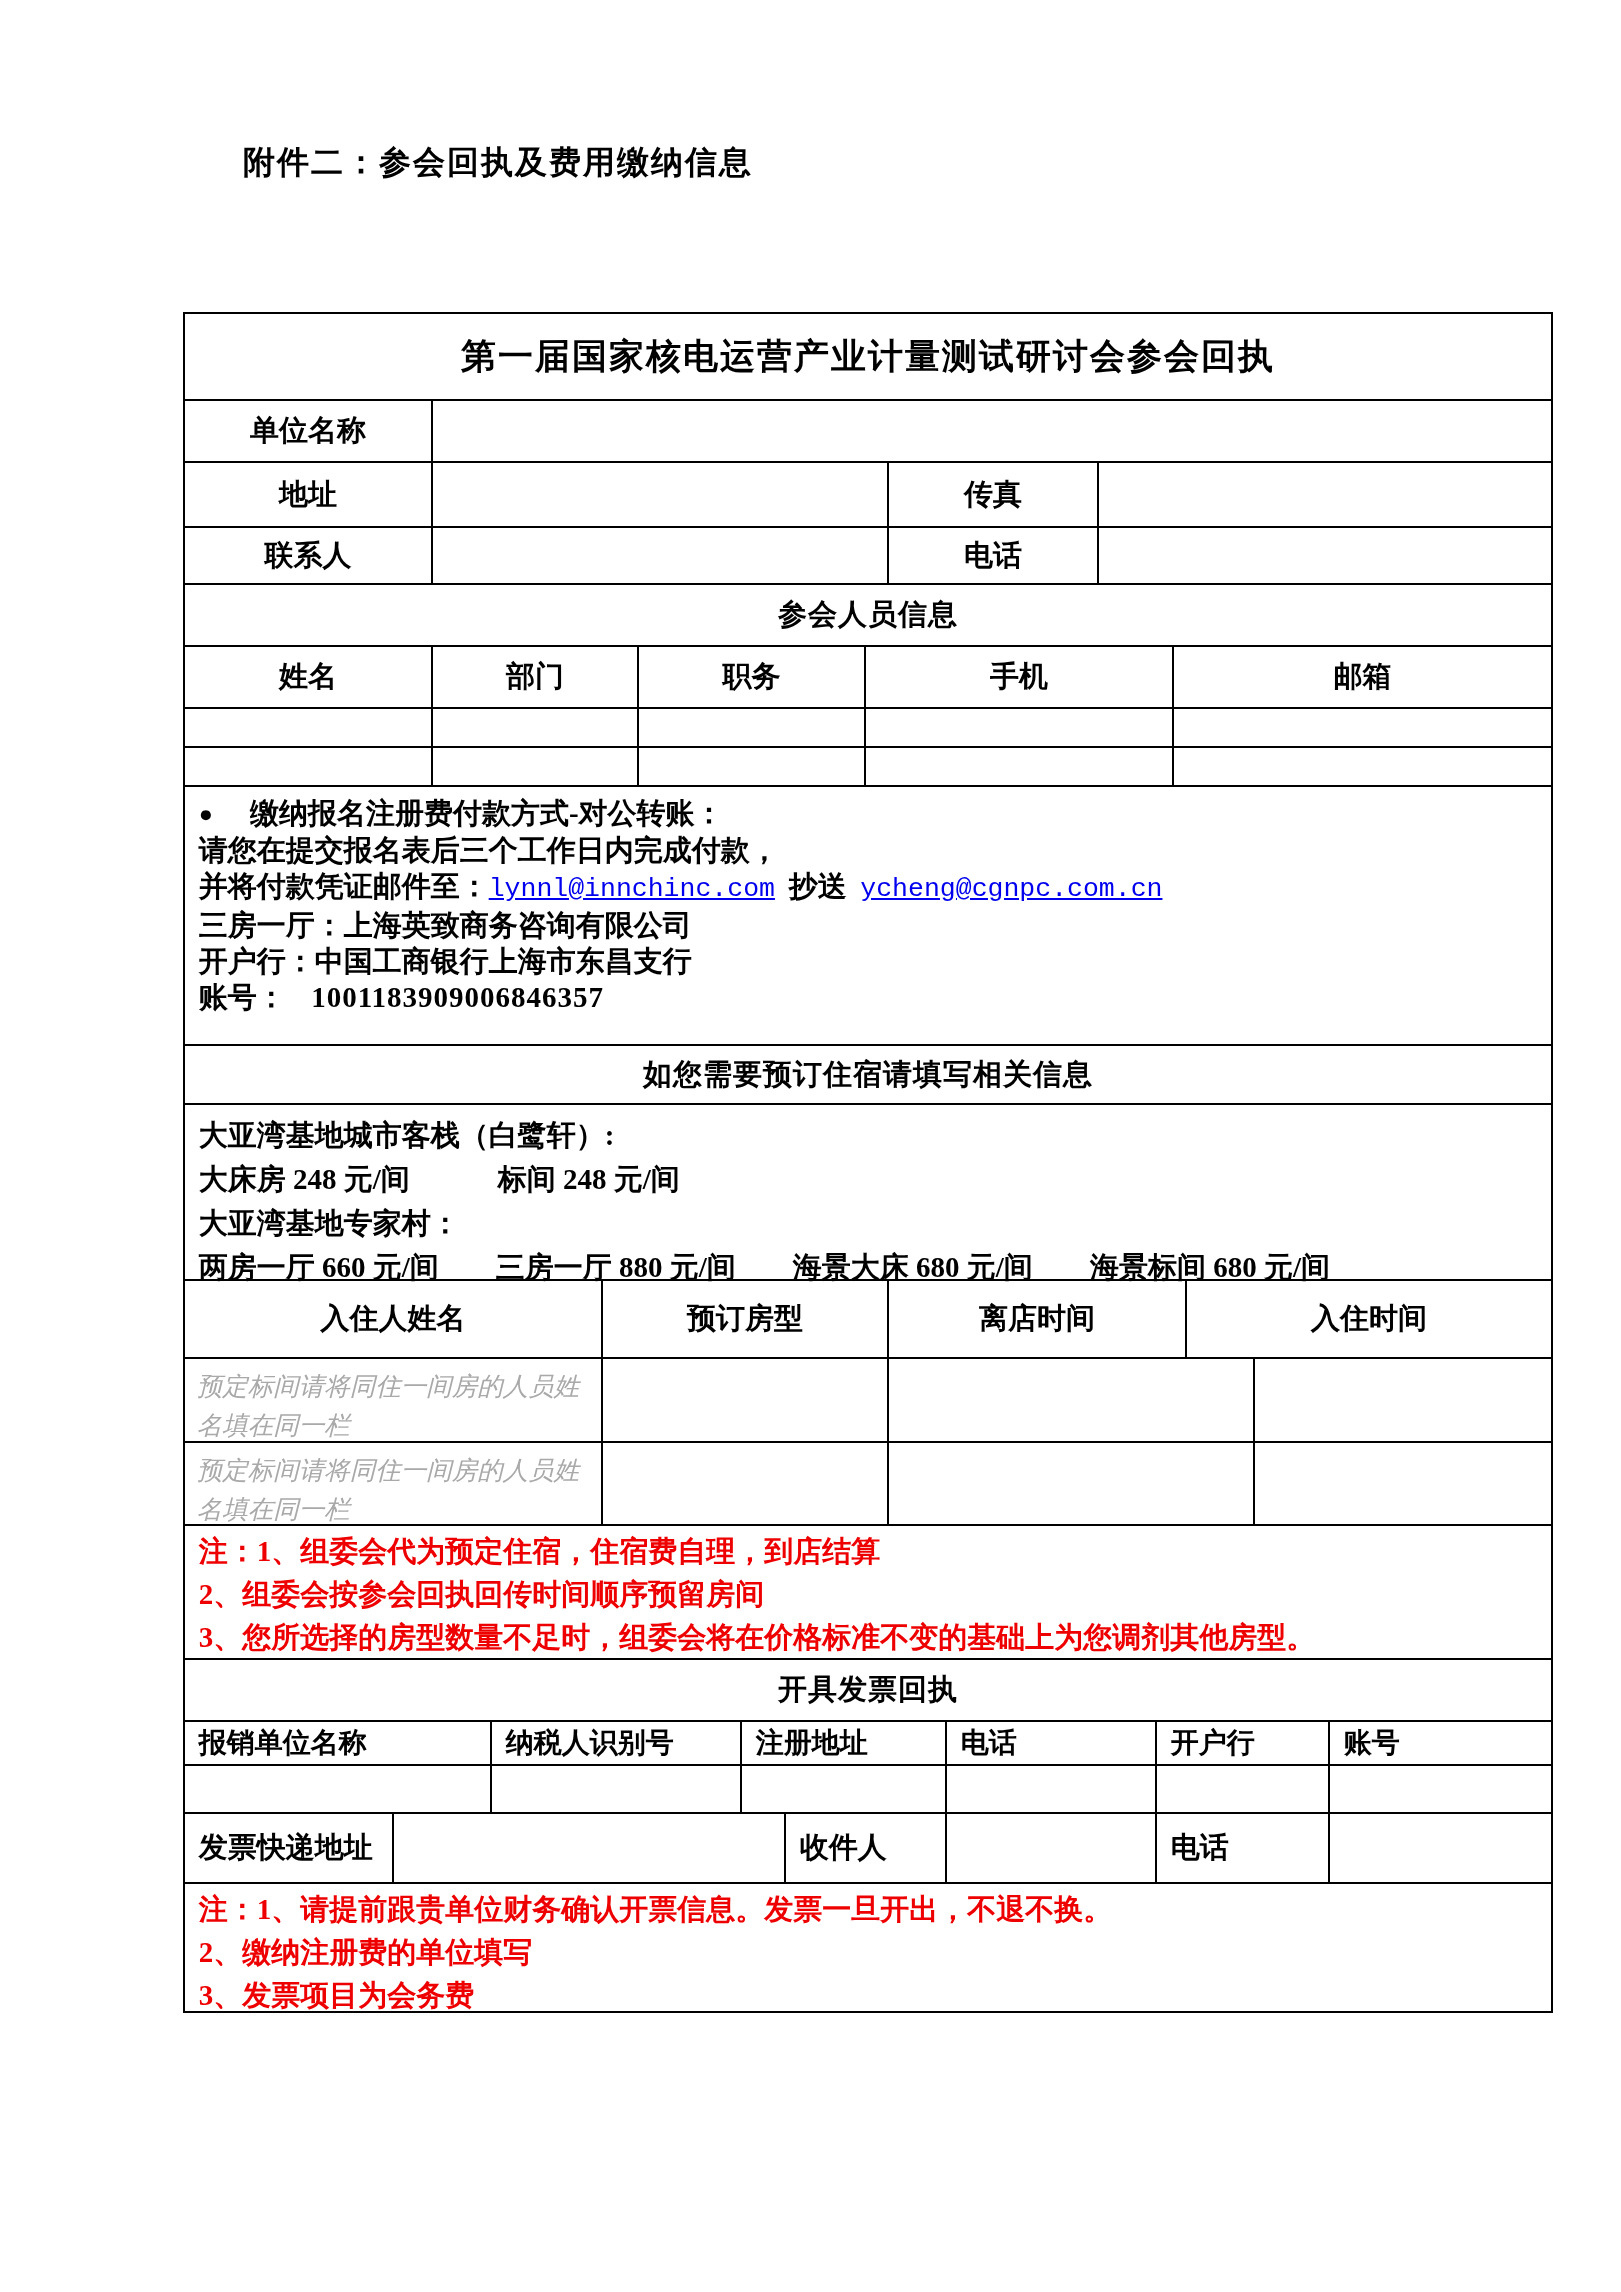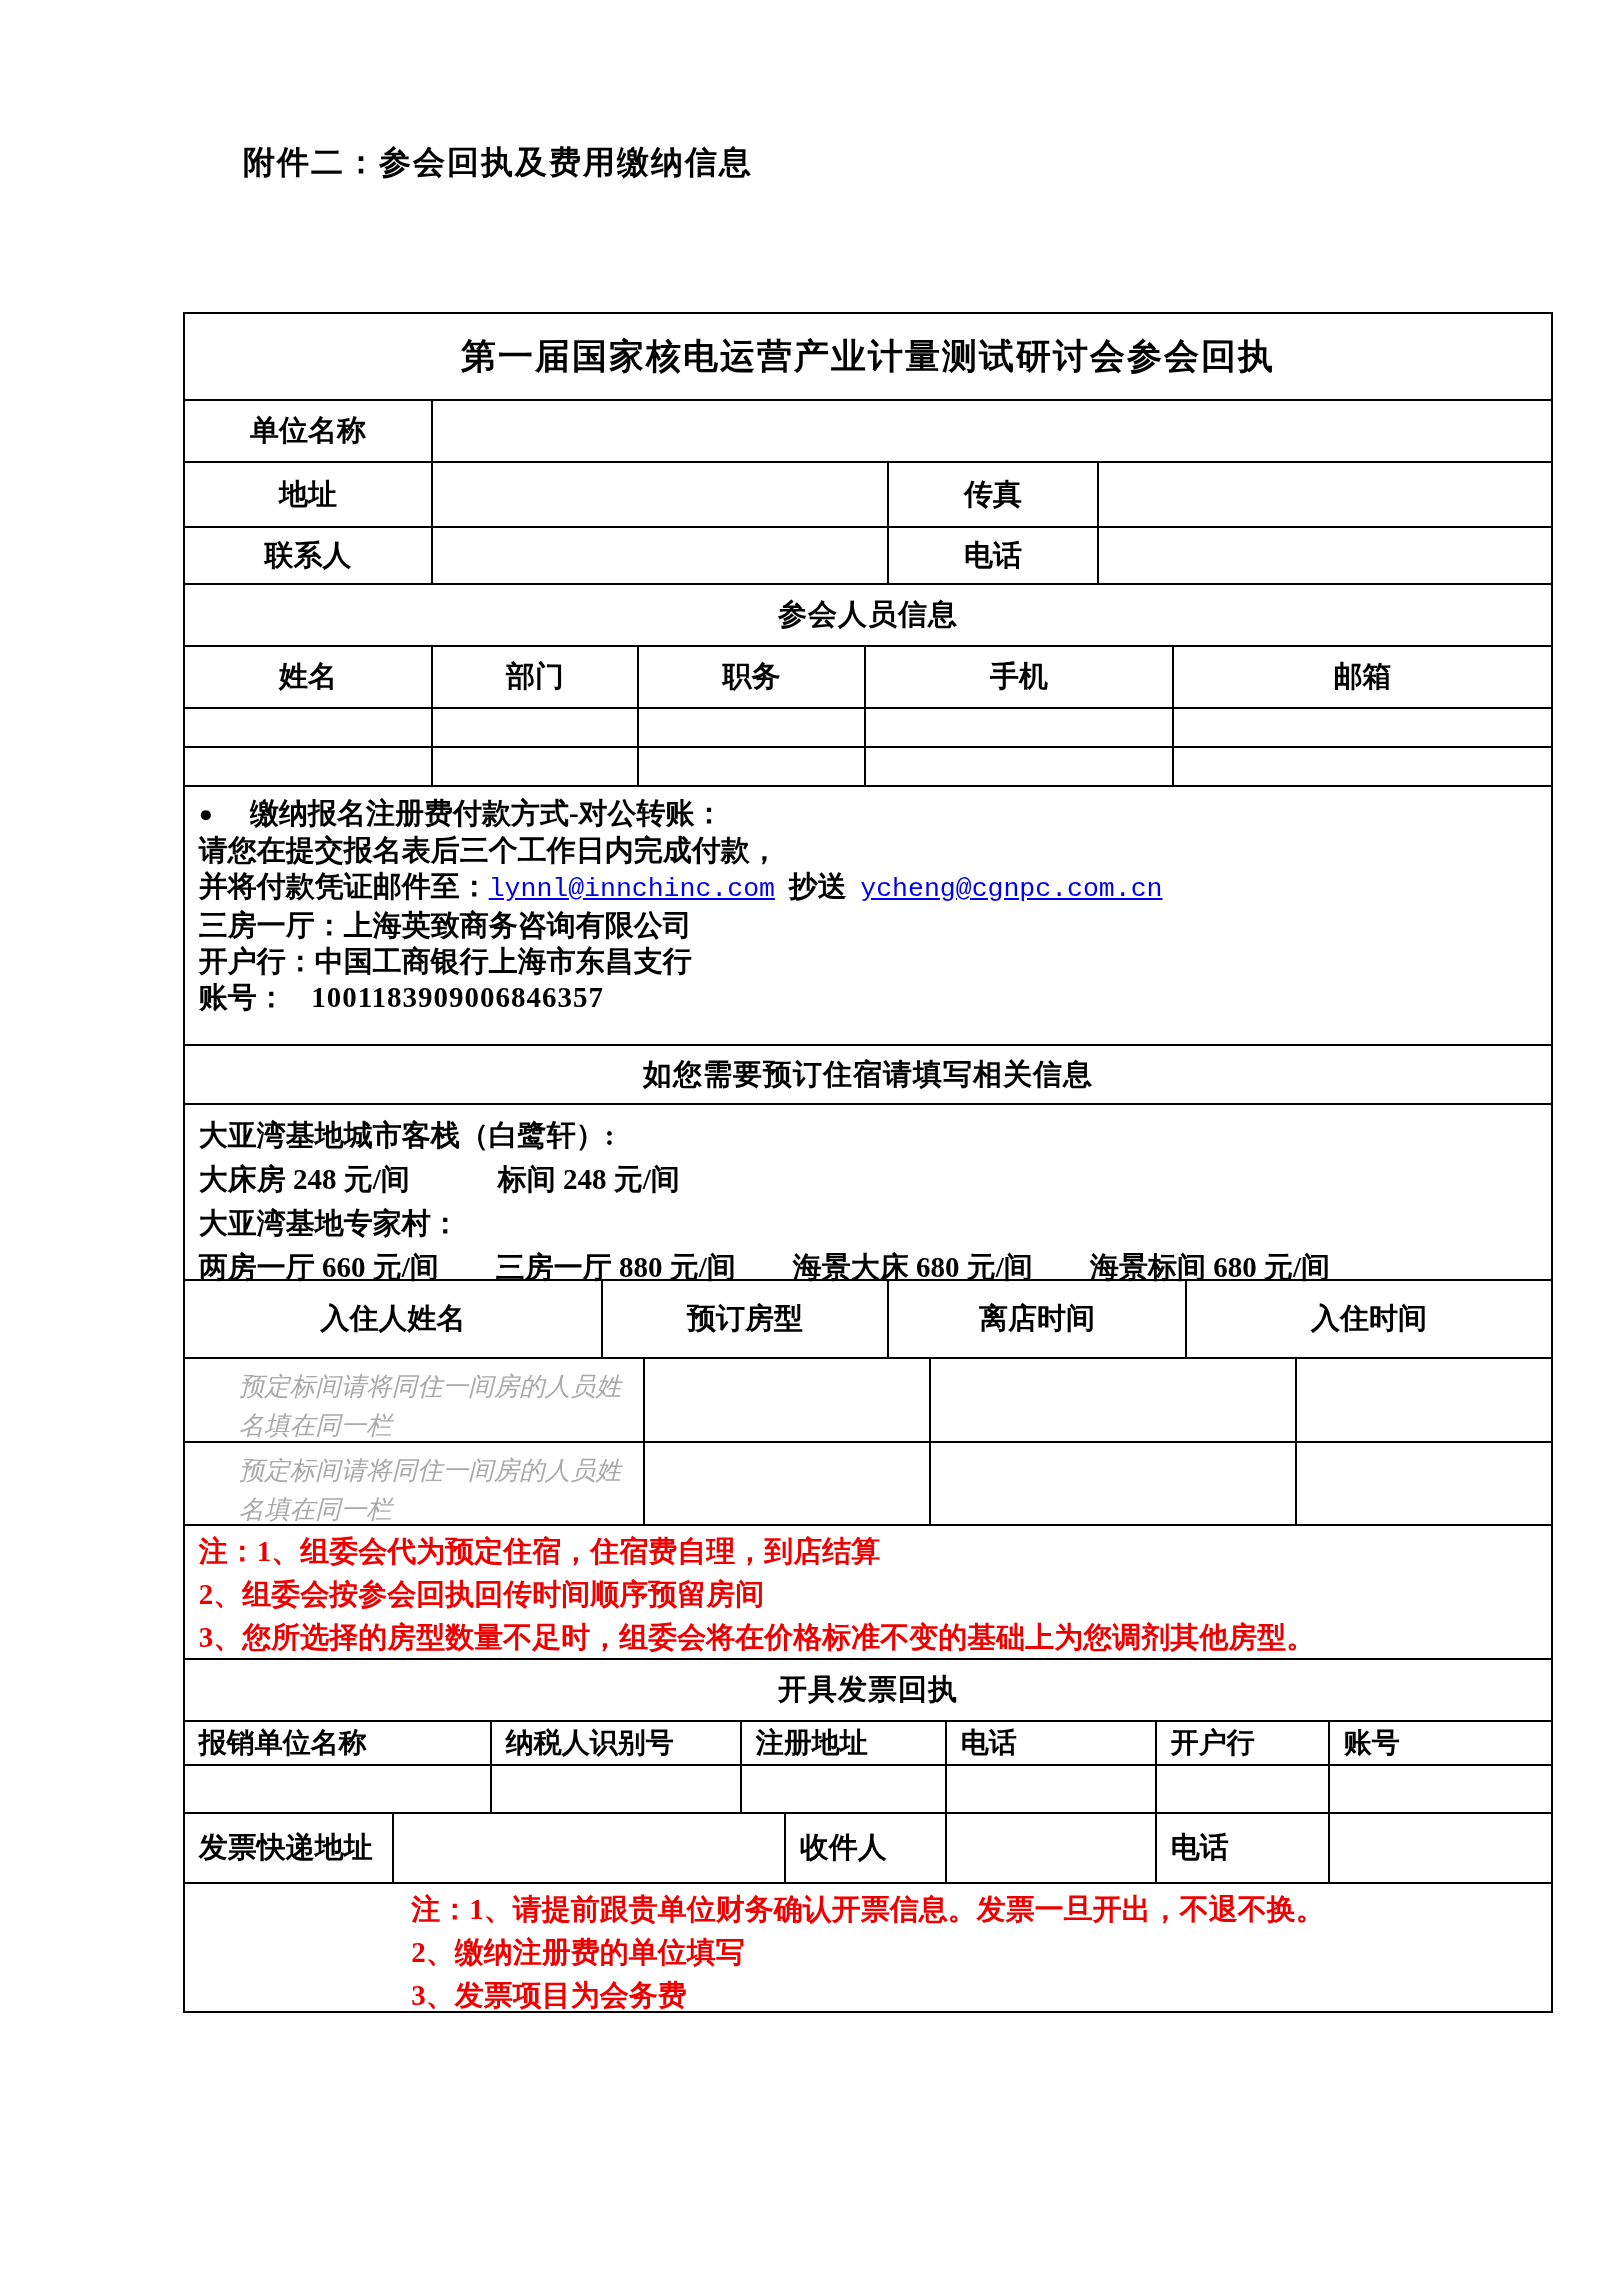--- a/index.html
+++ b/index.html
@@ -34,21 +34,21 @@
     font-size:26.5px; color:#0000EE; text-decoration:underline; font-weight:400;
   }
   .cc-gap { margin:0 13.7px; }
   .acct-num { margin-left:25.5px; letter-spacing:1px; }
   .hotel-line { line-height:44px; white-space:nowrap; }
   .gap90 { margin-left:88px; }
   .gap58 { margin-left:57px; }
   .placeholder-cell {
     align-items:flex-start; padding:7.8px 11.8px;
     font-size:25.5px; font-style:italic; font-weight:400;
-    color:#A9A9A9; line-height:39px;margin-left:42px;
+    color:#A9A9A9; line-height:39px;
   }
   .note-red { display:block; padding:3.9px 13.7px 0 13.7px; color:#EE0000; font-size:29px; }
   .note-line { line-height:43px; white-space:nowrap; }
   .inv-head { font-size:28px; }
 </style>
 </head>
 <body>
 
 <div class="page">
 
@@ -189,21 +189,21 @@
     <div class="row" style="height:70px">
       <div class="c lft fz30" style="width:207px">发票快递地址</div>
       <div class="c" style="width:392px"></div>
       <div class="c lft fz30" style="width:161px">收件人</div>
       <div class="c" style="width:210px"></div>
       <div class="c lft fz30" style="width:173px">电话</div>
       <div class="c" style="flex:1"></div>
     </div>
 
     <div class="row" style="height:129px">
-      <div class="c" style="flex:1; align-items:flex-start;justify-content:center;">
+      <div class="c" style="flex:1; align-items:flex-start;">
         <div class="note-red">
           <div class="note-line">注：1、请提前跟贵单位财务确认开票信息。发票一旦开出，不退不换。</div>
           <div class="note-line">2、缴纳注册费的单位填写</div>
           <div class="note-line">3、发票项目为会务费</div>
         </div>
       </div>
     </div>
 
   </div>
 </div>

